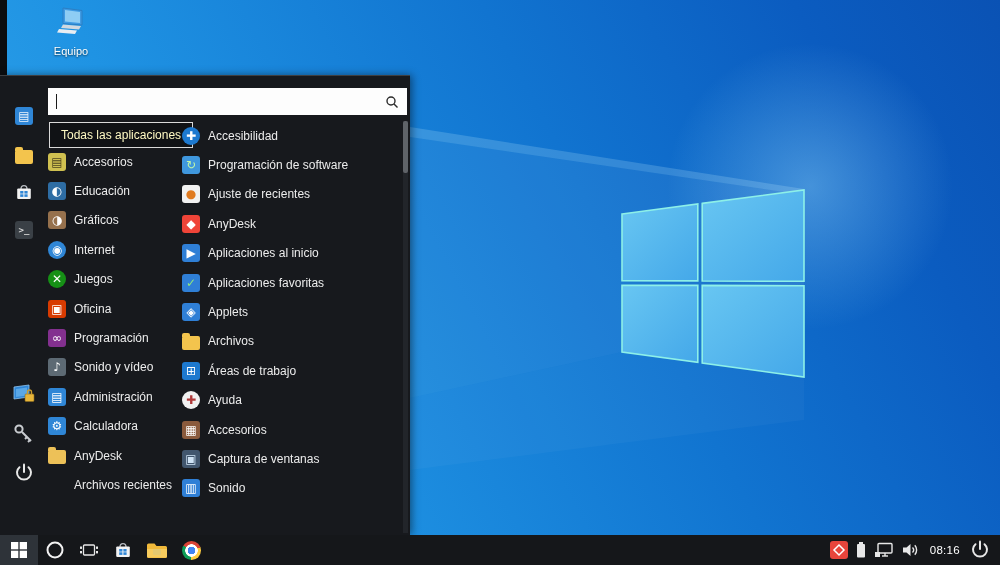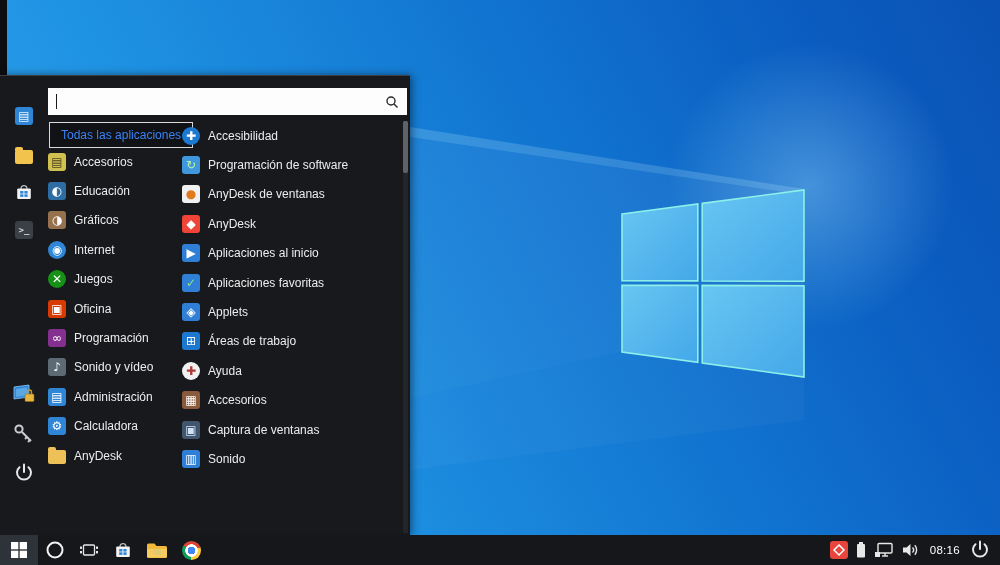--- a/index.html
+++ b/index.html
@@ -28,21 +28,21 @@
 
   .menu-sidebar { position:absolute; left:0; top:0; width:48px; height:100%; }
   .side-btn { position:absolute; left:8px; width:32px; height:32px; display:flex; align-items:center; justify-content:center; }
 
   .search-box { position:absolute; left:48px; top:12px; width:359px; height:27px; background:#fdfdfd;
     display:flex; align-items:center; padding:0 8px; }
   .caret { width:1px; height:15px; background:#1a1a1a; }
   .search-box .mag { margin-left:auto; display:flex; }
 
   .all-apps-btn { position:absolute; left:49px; top:46px; height:26px; padding:0 11px;
-    border:1px solid #d9d9d9; background:#101215; color:#3b82f6; font-size:12px;
+    border:1px solid #d9d9d9; background:#101215; color:#fef9c3; font-size:12px;
     display:inline-flex; align-items:center; }
 
   .cat-list  { position:absolute; left:48px; top:71px;  width:134px; }
   .app-list  { position:absolute; left:182px; top:45px; width:218px; }
   .menu-row { height:29.4px; display:flex; align-items:center; gap:8px; cursor:default; }
   .menu-row .lbl { font-size:12px; color:#ececec; white-space:nowrap; }
   .menu-row.indent { padding-left:26px; }
 
   .gicon { width:18px; height:18px; min-width:18px; border-radius:3px;
     display:inline-flex; align-items:center; justify-content:center;
@@ -92,20 +92,31 @@
         <polygon points="622,214 697.8,204.0 697.8,280.9 622,280.8"></polygon>
         <polygon points="702.2,203.4 804,190 804,281.3 702.2,281.0"></polygon>
         <polygon points="622,285.2 697.8,285.4 697.8,362.4 622,352"></polygon>
         <polygon points="702.2,285.4 804,285.7 804,377 702.2,363.0"></polygon>
       </g>
     </svg>
   </div>
 
   <div class="edge-strip"></div>
 
+  <div class="desktop-icon">
+    <span class="svgicon">
+      <svg width="40" height="32" viewBox="0 0 40 32">
+        <polygon points="12,1 31,3.5 31,18 12,16.5" fill="#3f9be4" stroke="#2b7fc4" stroke-width="1"></polygon>
+        <polygon points="14,3 29,5 29,16 14,14.5" fill="#8ecdf4"></polygon>
+        <polygon points="8,22 26,23.5 24,27 6,25.5" fill="#e8edf2"></polygon>
+        <polygon points="12,17.5 30,19 28,22.5 10,21" fill="#cfd8e0"></polygon>
+      </svg>
+    </span>
+    <span class="label">Equipo</span>
+  </div>
 
   <div class="start-menu">
     <div class="menu-sidebar" id="menu-sidebar">
         <div class="side-btn" style="top: 24px;">
           <span class="gicon" style="background: rgb(47, 134, 214); color: rgb(234, 244, 253);">▤</span>
         </div>
         <div class="side-btn" style="top: 63px;">
           <span class="foldericon" style="background: rgb(243, 196, 77);"></span>
         </div>
         <div class="side-btn" style="top: 100px;">
@@ -209,49 +220,56 @@
           <span class="lbl">Administración</span>
         </div>
         <div class="menu-row">
           <span class="gicon" style="background: rgb(47, 134, 214); color: rgb(255, 255, 255);">⚙</span>
           <span class="lbl">Calculadora</span>
         </div>
         <div class="menu-row">
           <span class="foldericon" style="background: rgb(237, 193, 88);"></span>
           <span class="lbl">AnyDesk</span>
         </div>
+        <div class="menu-row indent">
+          <span class="lbl">Archivos recientes</span>
+        </div>
       </div>
     <div class="app-list" id="app-list">
         <div class="menu-row">
           <span class="gicon circle" style="background: rgb(29, 121, 207); color: rgb(255, 255, 255);">✚</span>
           <span class="lbl">Accesibilidad</span>
         </div>
         <div class="menu-row">
           <span class="gicon" style="background: rgb(63, 151, 221); color: rgb(191, 245, 168);">↻</span>
           <span class="lbl">Programación de software</span>
         </div>
         <div class="menu-row">
           <span class="gicon" style="background: rgb(241, 241, 241); color: rgb(224, 122, 31);">●</span>
-          <span class="lbl">AnyDesk de ventanas</span>
+          <span class="lbl">Ajuste de recientes</span>
         </div>
         <div class="menu-row">
           <span class="gicon" style="background: rgb(239, 68, 56); color: rgb(255, 255, 255);">◆</span>
           <span class="lbl">AnyDesk</span>
         </div>
         <div class="menu-row">
           <span class="gicon" style="background: rgb(47, 127, 214); color: rgb(255, 255, 255);">▶</span>
           <span class="lbl">Aplicaciones al inicio</span>
         </div>
         <div class="menu-row">
           <span class="gicon" style="background: rgb(47, 127, 214); color: rgb(143, 231, 125);">✓</span>
           <span class="lbl">Aplicaciones favoritas</span>
         </div>
         <div class="menu-row">
           <span class="gicon" style="background: rgb(47, 127, 214); color: rgb(255, 255, 255);">◈</span>
           <span class="lbl">Applets</span>
+        </div>
+        <div class="menu-row">
+          <span class="foldericon" style="background: rgb(243, 196, 77);"></span>
+          <span class="lbl">Archivos</span>
         </div>
         <div class="menu-row">
           <span class="gicon" style="background: rgb(29, 121, 207); color: rgb(255, 255, 255);">⊞</span>
           <span class="lbl">Áreas de trabajo</span>
         </div>
         <div class="menu-row">
           <span class="gicon circle" style="background: rgb(241, 241, 241); color: rgb(176, 58, 58);">✚</span>
           <span class="lbl">Ayuda</span>
         </div>
         <div class="menu-row">

